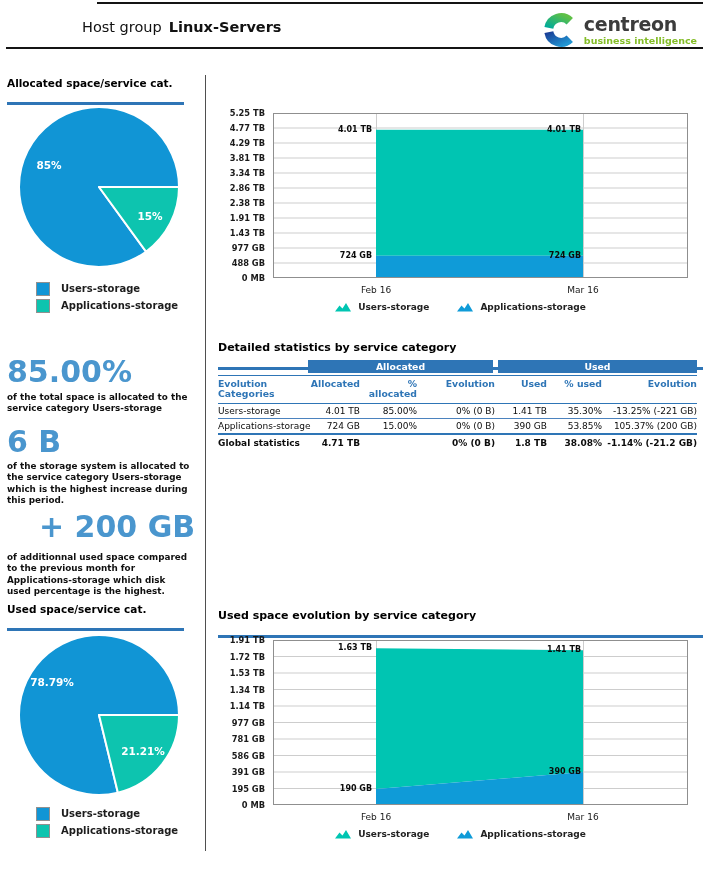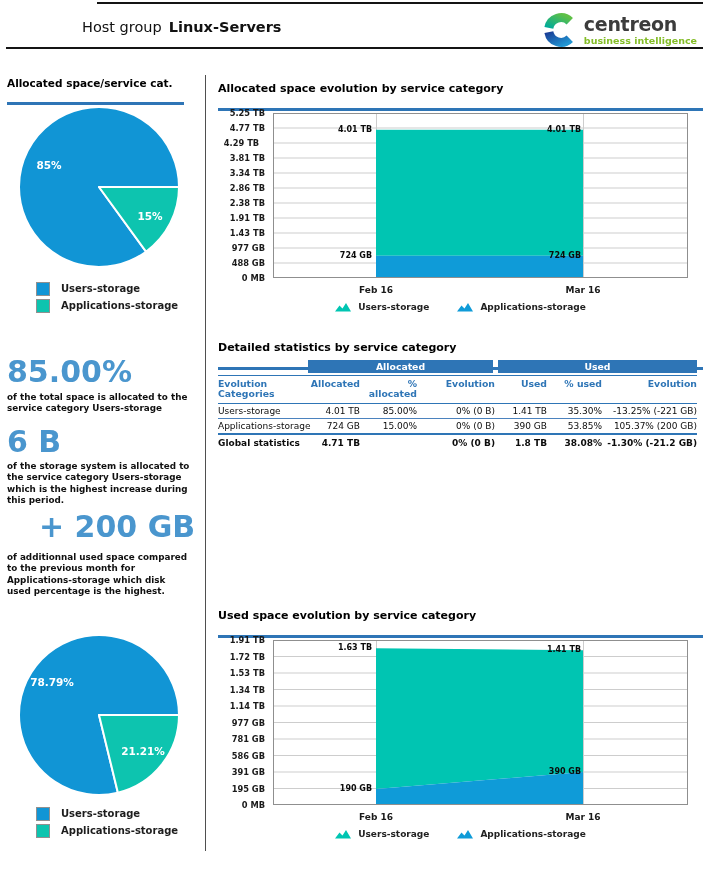--- a/index.html
+++ b/index.html
@@ -27,21 +27,21 @@
   .pl-label{margin-left:11px;font-size:10px;font-weight:600;color:#1d1d1d;white-space:nowrap}
   
   .big-num{position:absolute;left:7px;font-size:30px;font-weight:600;color:#4A96CE;line-height:1;white-space:nowrap}
   .kn-para{position:absolute;left:7px;width:183px;font-size:8.8px;font-weight:600;line-height:1.28;color:#101010}
   .kn-para b{font-weight:800}
   
   .chart{position:absolute;left:218px;width:485px}
   .plotsvg{position:absolute}
   .ytick{position:absolute;left:0;height:10px;line-height:10px;text-align:right;
          font-size:8.3px;font-weight:600;color:#1a1a1a;white-space:nowrap}
-  .xtick{position:absolute;width:60px;text-align:center;font-size:9px;font-weight:700;color:#1a1a1a}
+  .xtick{position:absolute;width:60px;text-align:center;font-size:9px;font-weight:400;color:#1a1a1a}
   .ptlabel{position:absolute;width:60px;height:10px;line-height:10px;text-align:right;
            font-size:8px;font-weight:700;color:#0b0b0b;white-space:nowrap}
   .chart-legend{position:absolute;left:0;width:100%;display:flex;justify-content:center;gap:28px}
   .cl-item{display:flex;align-items:center;gap:7px}
   .cl-item span{font-size:9px;font-weight:600;color:#222;white-space:nowrap}
   
   .stat-table{position:absolute;left:218px;top:360px;width:479px;display:grid;
               grid-template-columns:88px 54px 57px 78px 52px 55px 95px;font-size:9px}
   .band{background:#2E75B6;color:#fff;font-weight:700;font-size:9.3px;text-align:center;
         height:13px;line-height:13px;margin-bottom:2px}
@@ -105,42 +105,42 @@
 
   <div id="key-numbers">
       <div class="big-num" style="top: 357px;">85.00%</div>
       <div class="kn-para" style="top: 392px;"><span>of the total space is allocated to the service category </span><b>Users-storage</b></div>
       <div class="big-num" style="top: 427px;">6 B</div>
       <div class="kn-para" style="top: 461px;"><span>of the storage system is allocated to the service category </span><b>Users-storage</b><span> which is the highest increase during this period.</span></div>
       <div class="big-num" style="top: 512px; margin-left: 32px;">+ 200 GB</div>
       <div class="kn-para" style="top: 552px;"><span>of additionnal used space compared to the previous month for </span><b>Applications-storage</b><span> which disk used percentage is the highest.</span></div>
     </div>
 
+  <div class="sec-title sec-l" style="top:603px">Used space/service cat.</div>
   <svg id="pie-used" class="abs" width="166" height="166" style="left:16px;top:632px">
       <path d="M 83 83 L 101.9 160.7 A 80 80 0 1 1 163 83 Z" fill="#1195D5" stroke="#fff" stroke-width="2" stroke-linejoin="round"></path>
       <path d="M 83 83 L 163 83 A 80 80 0 0 1 101.9 160.7 Z" fill="#0DC4AF" stroke="#fff" stroke-width="2" stroke-linejoin="round"></path>
       <text x="36" y="54" text-anchor="middle" fill="#fff" font-size="10.5" font-weight="800">78.79%</text>
       <text x="127" y="123" text-anchor="middle" fill="#fff" font-size="10.5" font-weight="800">21.21%</text>
     </svg>
   <div id="legend-used" class="pie-legend" style="top:807px">
       <div class="pl-row">
         <span class="pl-swatch" style="background: rgb(17, 149, 213);"></span>
         <span class="pl-label">Users-storage</span>
       </div>
       <div class="pl-row">
         <span class="pl-swatch" style="background: rgb(13, 196, 175);"></span>
         <span class="pl-label">Applications-storage</span>
       </div>
     </div>
 
-  <div class="sec-title sec-r" style="top:82px">Allocated space evolution by service category</div>
   <div id="chart1" class="chart" style="top:105px;height:215px">
       <div class="ytick" style="width: 47px; top: 3px;">5.25 TB</div>
       <div class="ytick" style="width: 47px; top: 18px;">4.77 TB</div>
-      <div class="ytick" style="width: 47px; top: 33px; text-align: center;">4.29 TB</div>
+      <div class="ytick" style="width: 47px; top: 33px;">4.29 TB</div>
       <div class="ytick" style="width: 47px; top: 48px;">3.81 TB</div>
       <div class="ytick" style="width: 47px; top: 63px;">3.34 TB</div>
       <div class="ytick" style="width: 47px; top: 78px;">2.86 TB</div>
       <div class="ytick" style="width: 47px; top: 93px;">2.38 TB</div>
       <div class="ytick" style="width: 47px; top: 108px;">1.91 TB</div>
       <div class="ytick" style="width: 47px; top: 123px;">1.43 TB</div>
       <div class="ytick" style="width: 47px; top: 138px;">977 GB</div>
       <div class="ytick" style="width: 47px; top: 153px;">488 GB</div>
       <div class="ytick" style="width: 47px; top: 168px;">0 MB</div>
       <svg width="415" height="165" class="plotsvg" style="left: 55px; top: 8px;">
@@ -207,21 +207,21 @@
       <div class="td num r1">0% (0 B)</div>
       <div class="td num r1">390 GB</div>
       <div class="td num r1">53.85%</div>
       <div class="td num r1">105.37% (200 GB)</div>
       <div class="td rbold">Global statistics</div>
       <div class="td num rbold">4.71 TB</div>
       <div class="td num rbold"></div>
       <div class="td num rbold">0% (0 B)</div>
       <div class="td num rbold">1.8 TB</div>
       <div class="td num rbold">38.08%</div>
-      <div class="td num rbold">-1.30% (-21.2 GB)</div>
+      <div class="td num rbold">-1.14% (-21.2 GB)</div>
     </div>
 
   <div class="sec-title sec-r" style="top:609px">Used space evolution by service category</div>
   <div id="chart2" class="chart" style="top:630px;height:215px">
       <div class="ytick" style="width: 47px; top: 5px;">1.91 TB</div>
       <div class="ytick" style="width: 47px; top: 21.5px;">1.72 TB</div>
       <div class="ytick" style="width: 47px; top: 38px;">1.53 TB</div>
       <div class="ytick" style="width: 47px; top: 54.5px;">1.34 TB</div>
       <div class="ytick" style="width: 47px; top: 71px;">1.14 TB</div>
       <div class="ytick" style="width: 47px; top: 87.5px;">977 GB</div>

